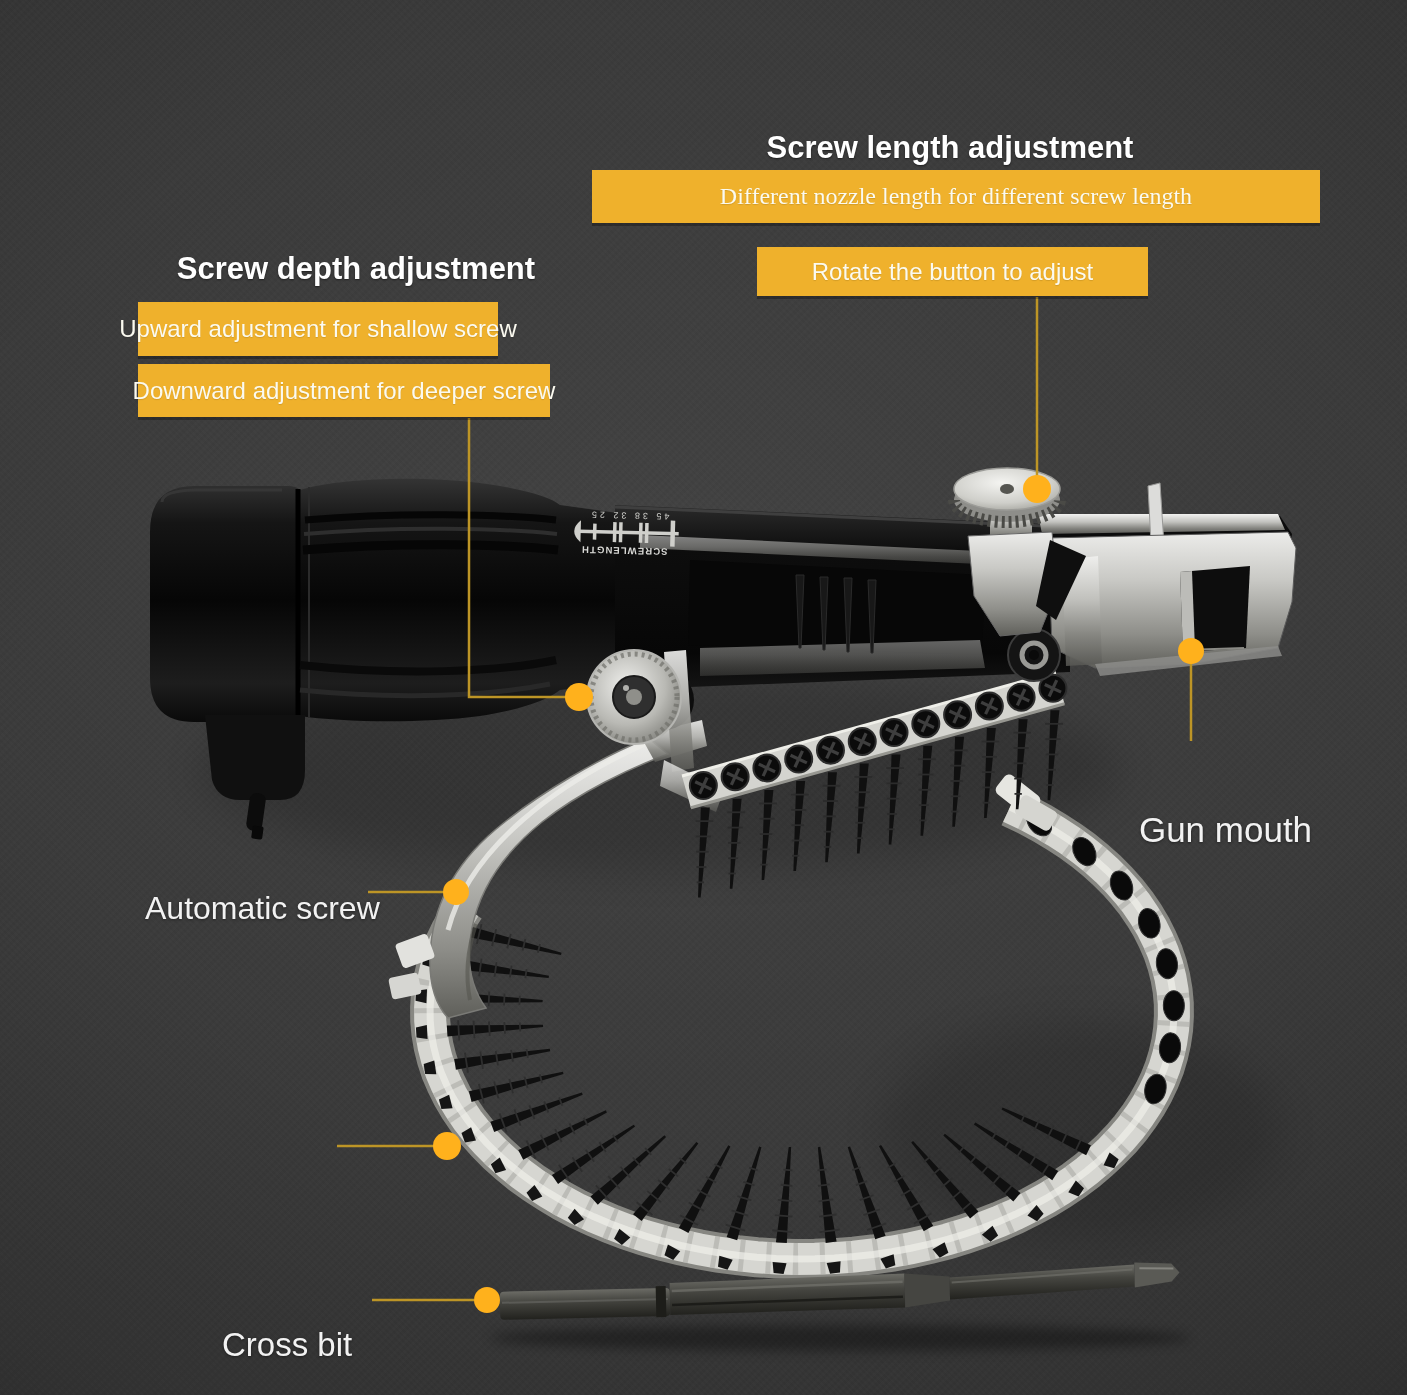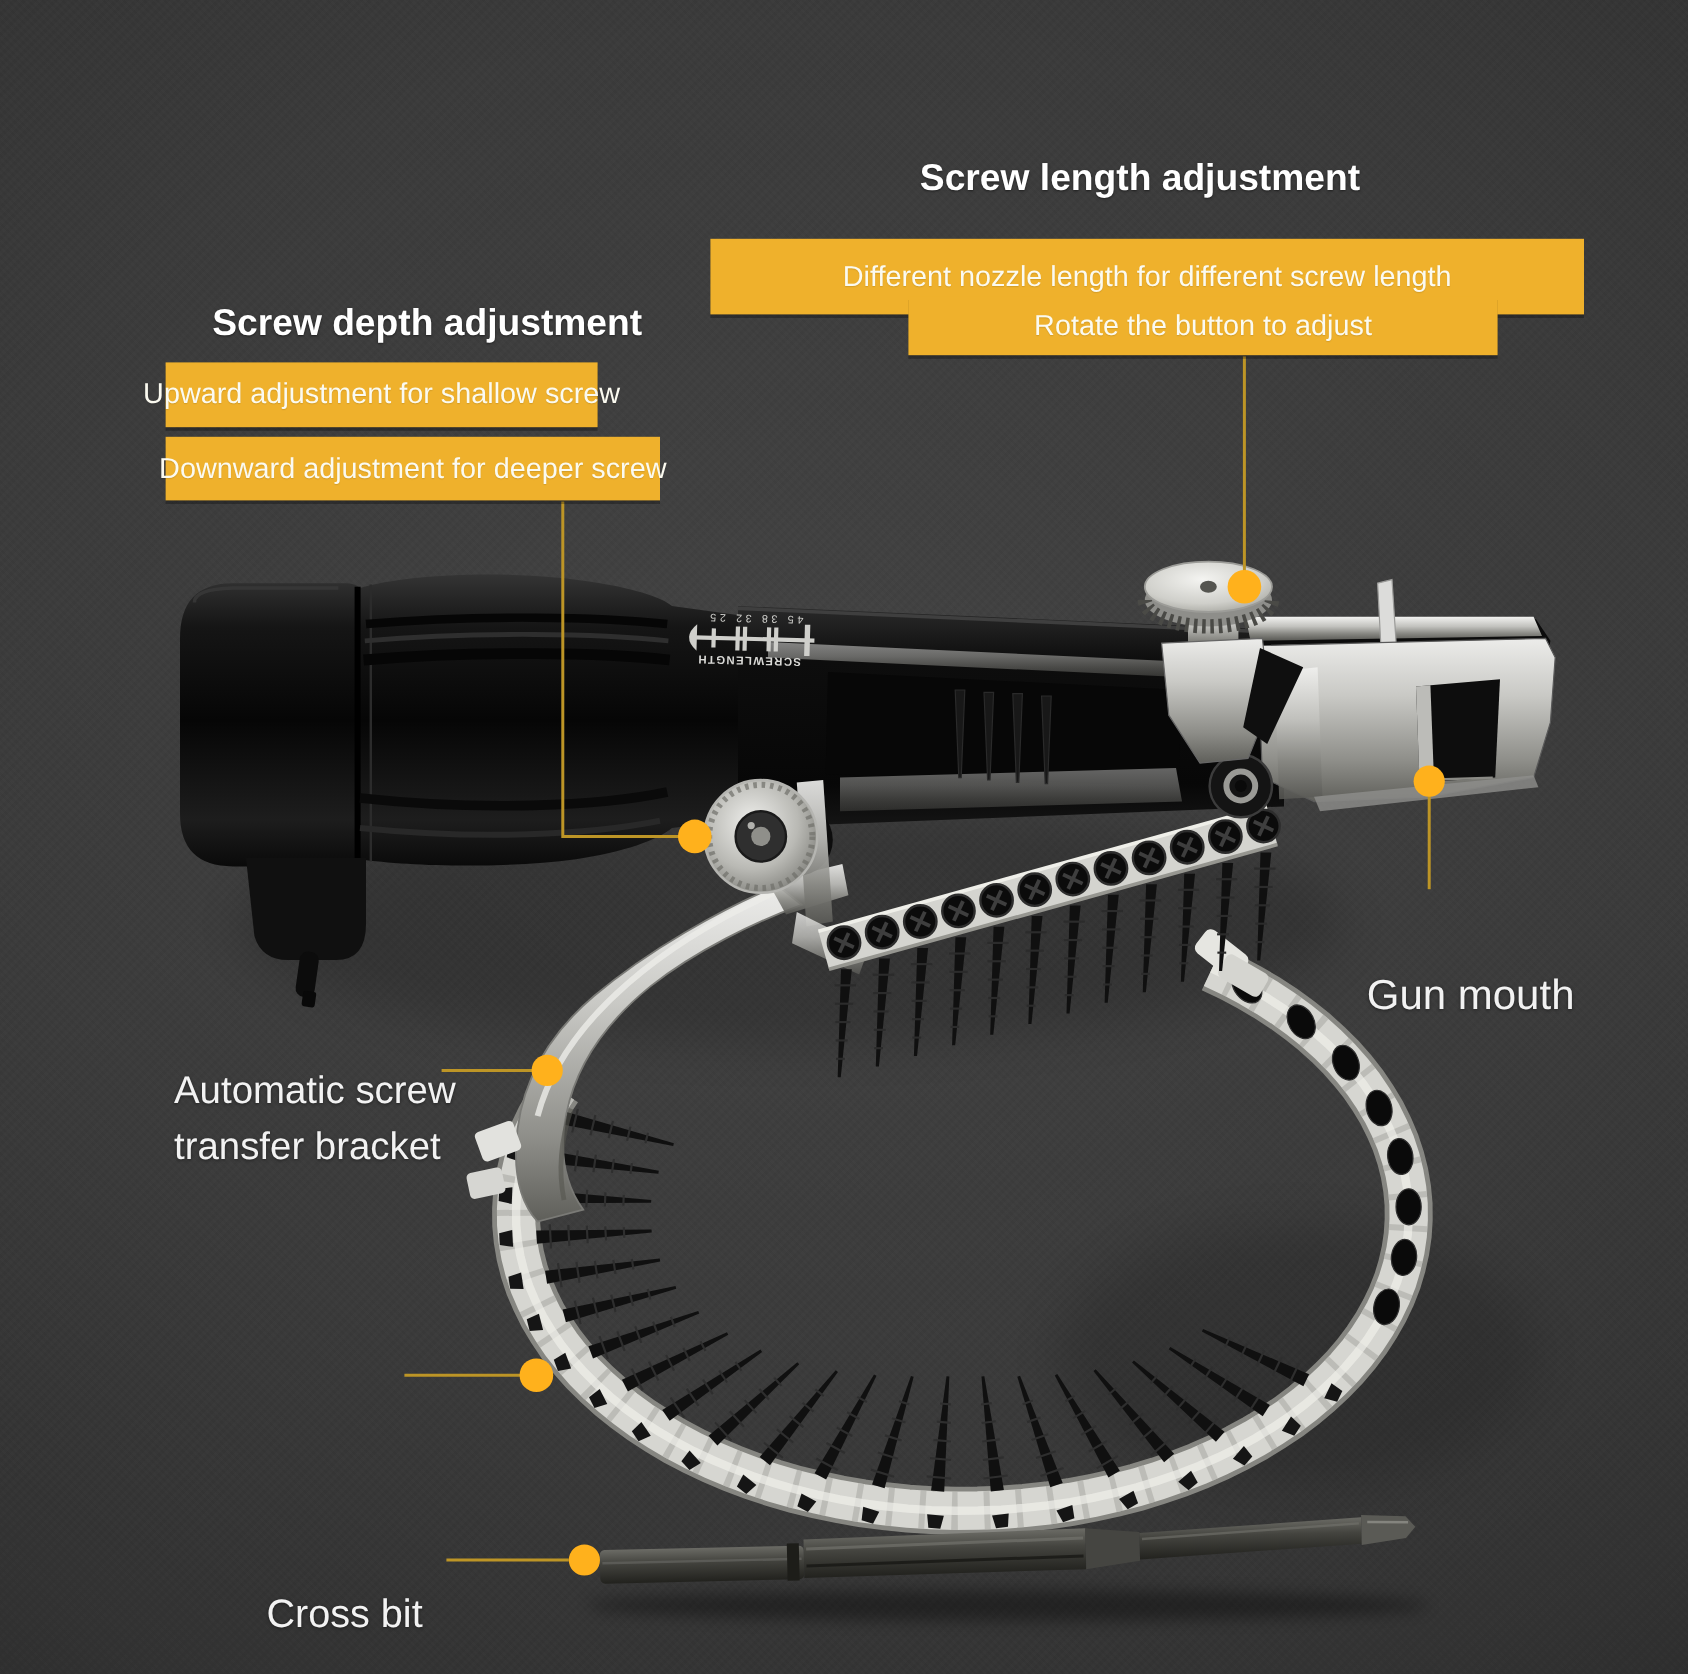--- a/index.html
+++ b/index.html
@@ -502,28 +502,27 @@
       <circle cx="579" cy="697" r="14"></circle>
       <circle cx="1191" cy="651" r="13"></circle>
       <circle cx="456" cy="892" r="13"></circle>
       <circle cx="447" cy="1146" r="14"></circle>
       <circle cx="487" cy="1300" r="13"></circle>
     </g>
   </svg>
 
   <div class="labels">
     <div class="title" style="left:700px;width:500px;top:130px;">Screw length adjustment</div>
-    <div class="banner" style="left:592px;top:199px;width:728px;height:63px;">Different nozzle length for different screw length</div>
-    <div class="banner" style="left:757px;top:247px;width:491px;height:49px;">Rotate the button to adjust</div>
+    <div class="banner" style="left:592px;top:170px;width:728px;height:53px;font-family:Liberation Serif, serif;">Different nozzle length for different screw length</div>
+    <div class="banner" style="left:757px;top:247px;width:391px;height:49px;">Rotate the button to adjust</div>
 
     <div class="title" style="left:106px;width:500px;top:251px;">Screw depth adjustment</div>
     <div class="banner" style="left:138px;top:302px;width:360px;height:54px;">Upward adjustment for shallow screw</div>
     <div class="banner" style="left:138px;top:364px;width:412px;height:53px;text-align:right;">Downward adjustment for deeper screw</div>
 
     <div class="plain" style="left:1103px;width:245px;top:766px;font-size:35px;text-align:center;">Gun mouth</div>
 
     <div class="plain" style="left:145px;top:846px;font-size:32px;">Automatic screw</div>
-    <div class="plain" style="left:145px;top:893px;font-size:32px;">transfer bracket</div>
 
 
     <div class="plain" style="left:222px;top:1282px;font-size:33px;">Cross bit</div>
   </div>
 </div>
 
 </body></html>

